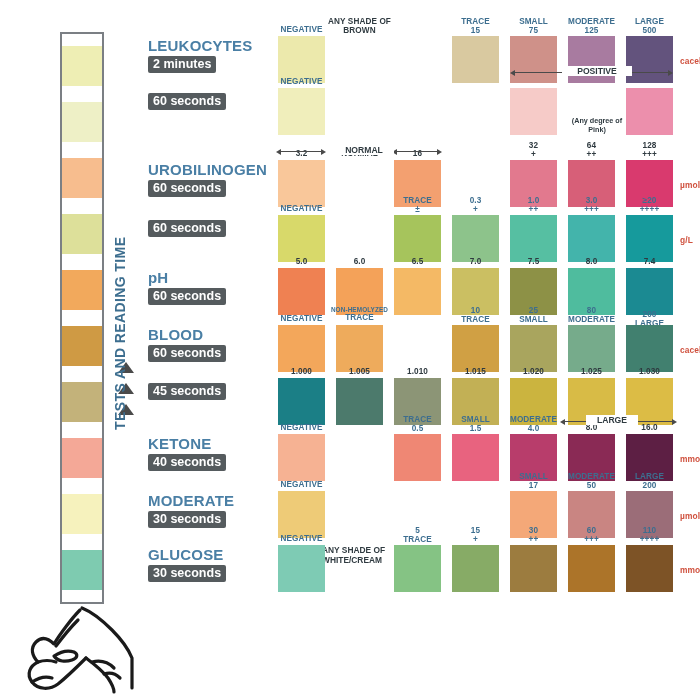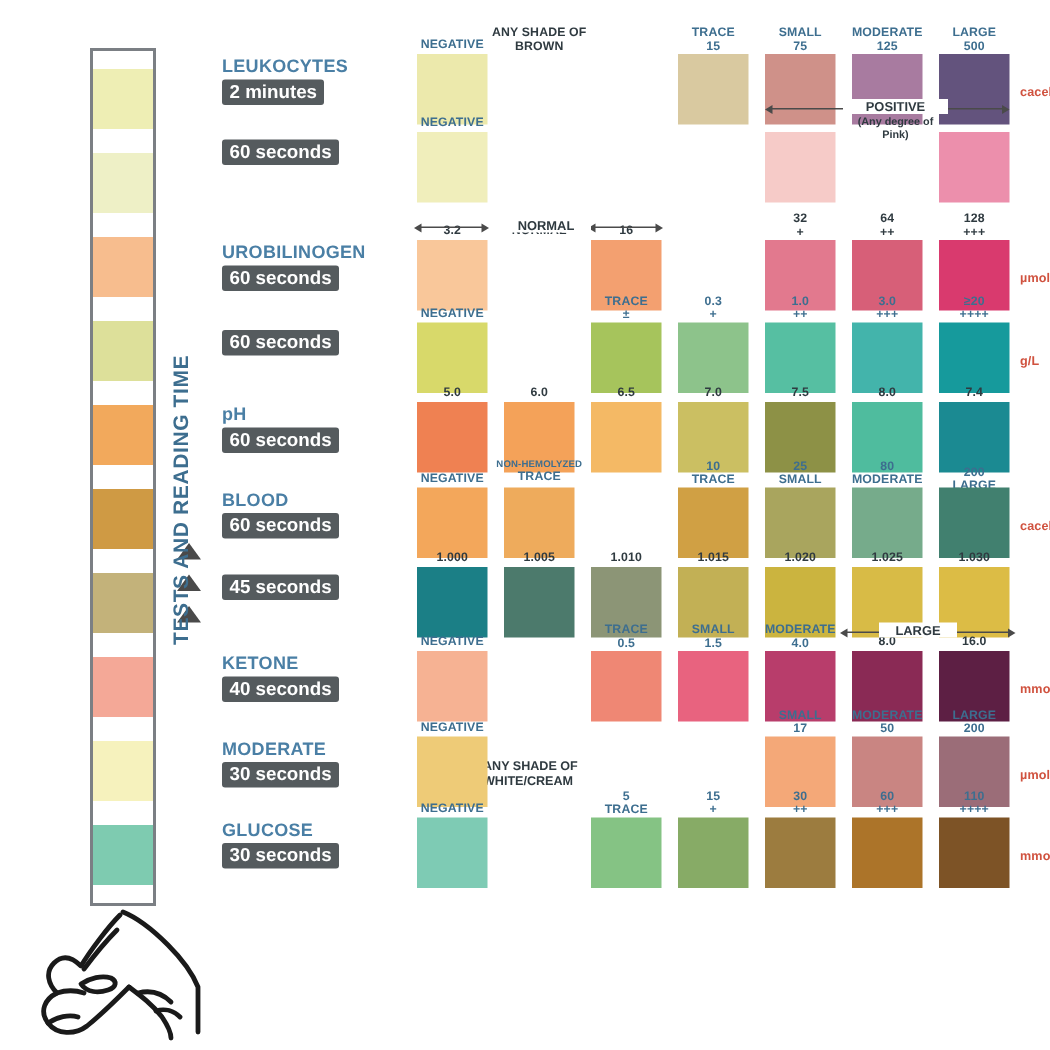--- a/index.html
+++ b/index.html
@@ -24,21 +24,21 @@
     font-size:14px;font-weight:bold;letter-spacing:.4px;
     color:#3d6e8f;white-space:nowrap;
   }
   .tri{position:absolute;left:118px;width:0;height:0;
        border-left:8px solid transparent;border-right:8px solid transparent;
        border-bottom:11px solid #4a4a4a;}
   .hand{position:absolute;left:20px;top:604px;width:130px;height:92px;}
 
   
   .row-label{position:absolute;left:148px;width:126px;}
-  .row-name{font-size:12px;font-weight:bold;color:#4a7fa5;
+  .row-name{font-size:15px;font-weight:bold;color:#4a7fa5;
             letter-spacing:.2px;line-height:1;white-space:nowrap;}
   .row-time{display:inline-block;margin-top:3px;background:#555b5e;color:#fff;
             font-size:12.5px;font-weight:bold;padding:1px 5px 2px 5px;
             border-radius:2px;white-space:nowrap;}
 
   .swatch{position:absolute;width:47px;height:47px;}
   .swatch.speck{background-image:
      radial-gradient(#8a6a22 1.1px, transparent 1.2px),
      radial-gradient(#6d8a2a 1.0px, transparent 1.1px),
      radial-gradient(#a8792a 1.0px, transparent 1.1px);
@@ -46,21 +46,21 @@
      background-position:1px 2px, 6px 7px, 11px 1px;}
 
   .cap{position:absolute;text-align:center;width:70px;
        font-size:8.2px;font-weight:bold;color:#3d6e8f;line-height:1.12;
        letter-spacing:.1px;}
   .cap.dark{color:#2f3a40;}
   .cap.wide{width:104px;}
   .unit{position:absolute;font-size:8.4px;font-weight:bold;color:#d0523f;
         letter-spacing:.1px;white-space:nowrap;}
   .note{position:absolute;font-size:8.4px;font-weight:bold;color:#2f3a40;
-        text-align:center;line-height:1.2;}
+        text-align:center;line-height:1.2;margin-top:40px;}
   .arrow-txt{position:absolute;font-size:8.6px;font-weight:bold;color:#2f3a40;
         text-align:center;}
   .rng{position:absolute;height:1px;background:#4a4a4a;}
   .rng::before,.rng::after{content:"";position:absolute;top:-2.5px;width:0;height:0;
         border-top:3px solid transparent;border-bottom:3px solid transparent;}
   .rng::before{left:-4px;border-right:5px solid #4a4a4a;}
   .rng::after{right:-4px;border-left:5px solid #4a4a4a;}
 </style>
 </head>
 <body>

